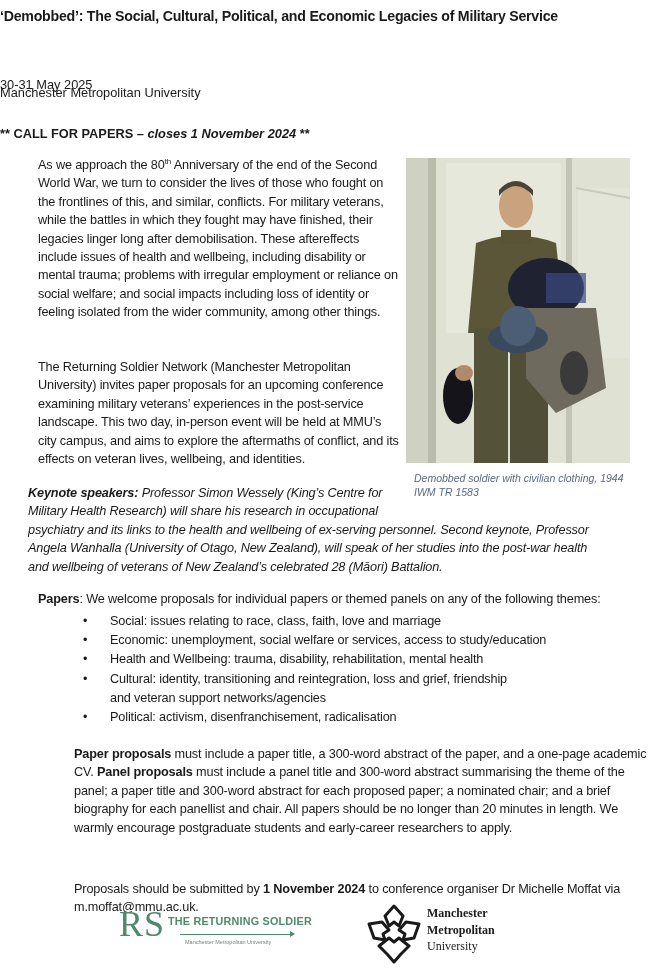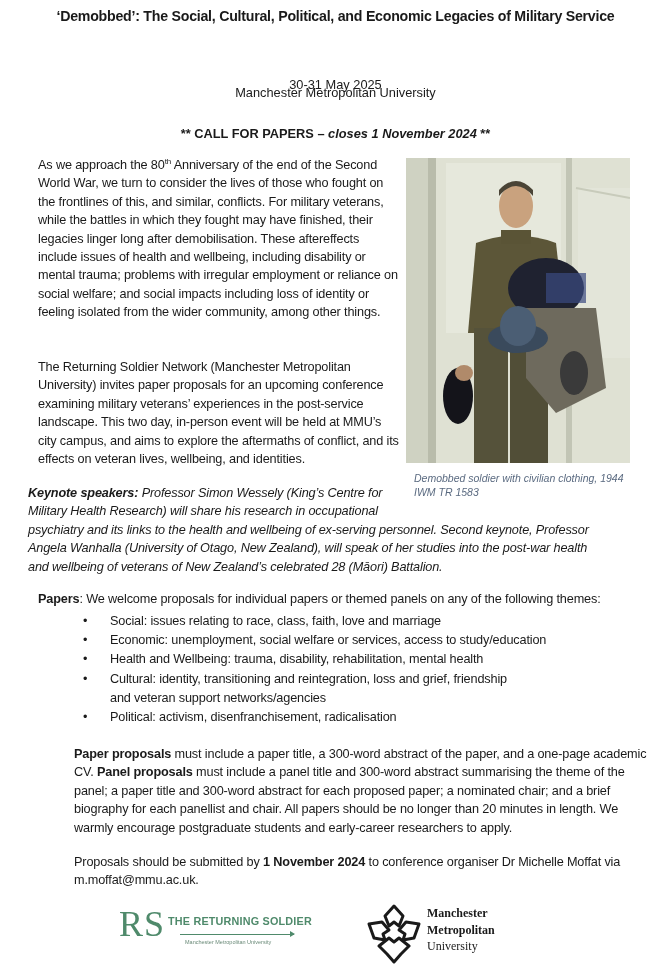--- a/index.html
+++ b/index.html
@@ -2,35 +2,35 @@
 <html><head>
 <meta charset="utf-8">
 <style>
   html, body { margin: 0; padding: 0; background: #ffffff; }
   body {
     width: 671px; height: 978px; position: relative; overflow: hidden;
     font-family: "Liberation Sans", "DejaVu Sans", sans-serif;
     color: #1a1a1a;
   }
   .abs { position: absolute; }
-  .center { left: 0; width: 671px; text-align: center; }
+  .center { left: 0; width: 671px; }
   .title { top: 8px; font-size: 14.2px; font-weight: bold; letter-spacing: -0.25px; }
   .dates { top: 53px; font-size: 12.8px; margin-top: 24px; }
   .venue { top: 85px; font-size: 12.8px; }
   .cfp { top: 126px; font-size: 12.8px; font-weight: bold; }
   .cfp i { font-style: italic; }
   .para { font-size: 12.7px; line-height: 18.4px; letter-spacing: -0.15px; }
   .p1 { left: 38px; top: 156px; width: 362px; }
   .p2 { left: 38px; top: 358px; width: 362px; }
   .p3 { left: 28px; top: 484px; width: 600px; font-style: italic; }
   .p3 .line { display: block; white-space: nowrap; }
   .p4 { left: 38px; top: 590px; width: 620px; }
   .p5 { left: 38px; top: 745px; width: 600px; }
   .p5 .line, .p6 .line { display: block; white-space: nowrap; padding-left: 36px; }
-  .p6 { left: 38px; top: 853px; width: 600px; }
+  .p6 { left: 38px; top: 880px; width: 600px; }
   b { font-weight: bold; }
   sup { font-size: 8px; vertical-align: 5px; line-height: 0; }
   ul.themes { position: absolute; left: 38px; top: 612px; margin: 0; padding: 0; list-style: none; width: 610px; }
   ul.themes li { position: relative; padding-left: 72px; font-size: 12.7px; line-height: 19.2px; letter-spacing: -0.15px; }
   ul.themes li .bullet { position: absolute; left: 45px; top: 0; }
   .photo {
     left: 406px; top: 158px; width: 224px; height: 305px; overflow: hidden;
     background: linear-gradient(90deg, #d6d8c9 0%, #e2e4d6 12%, #dcdfd0 30%, #e5e7da 60%, #dde0d2 85%, #cfd2c3 100%);
   }
   .caption { left: 414px; width: 230px; font-size: 10.5px; font-style: italic; color: #5a6a80; line-height: 14px; }

